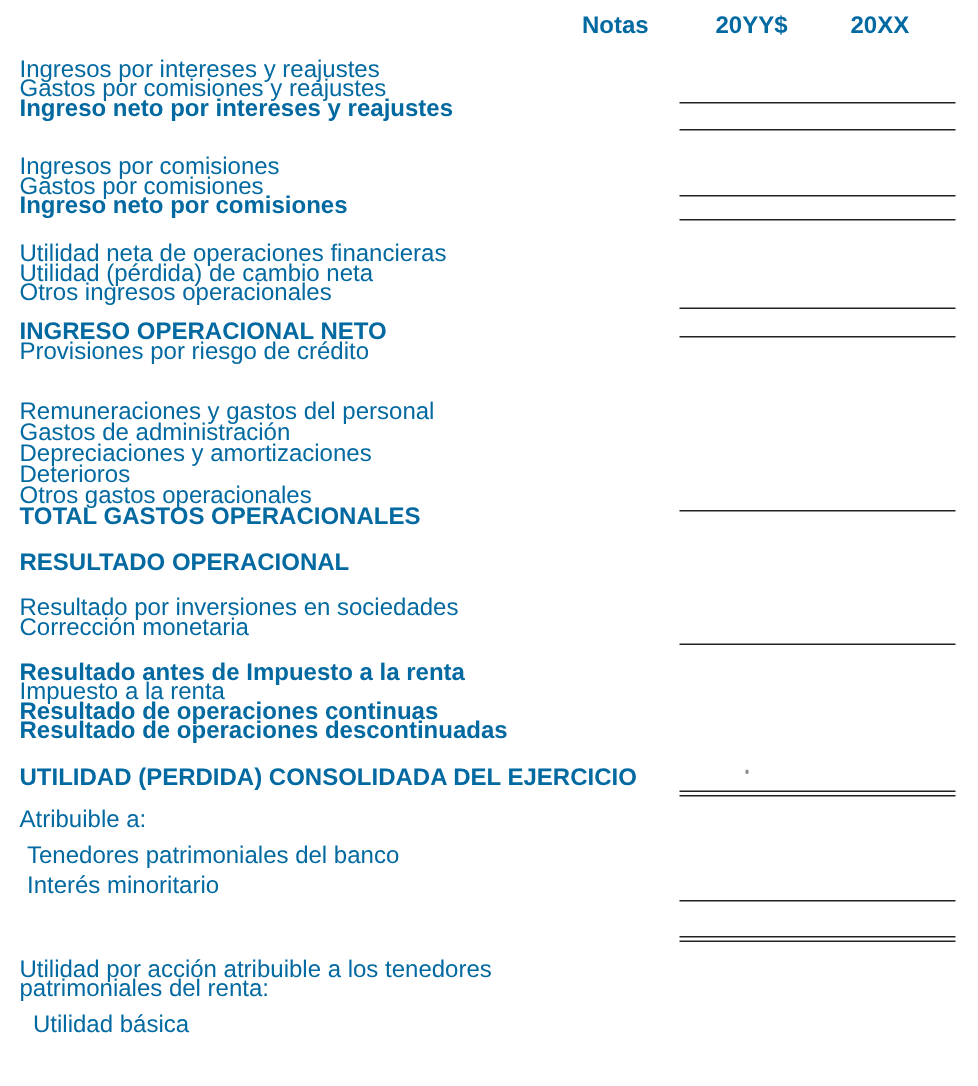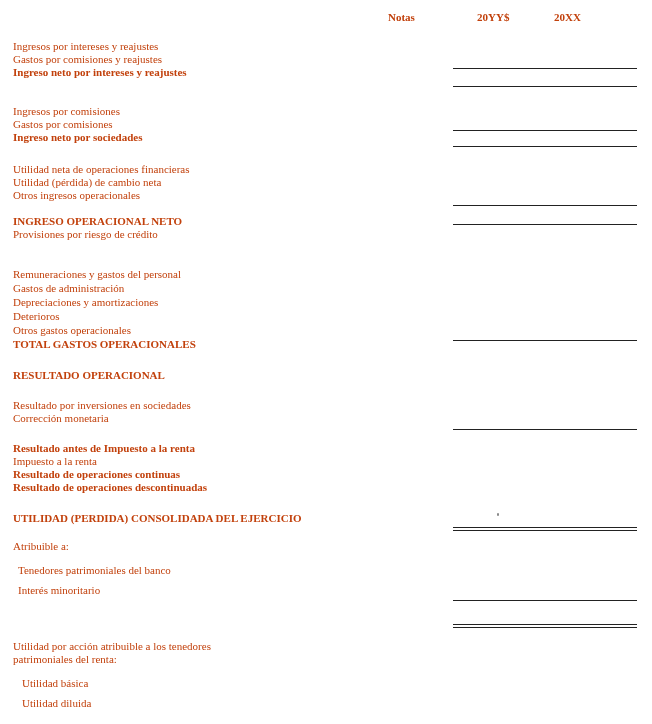--- a/index.html
+++ b/index.html
@@ -1,28 +1,28 @@
 <!DOCTYPE html>
 <html><head>
 <meta charset="utf-8">
 <style>
   html,body{margin:0;padding:0;background:#fff;}
   .page{
     position:relative;
     width:652px;height:724px;
     background:#ffffff;
     overflow:hidden;
-    font-family:Liberation Serif, serif;
-    font-size:11px;line-height:13px;
-    color:#c2410c;
+    font-family:Liberation Sans, sans-serif;
+    font-size:16px;line-height:13px;
+    color:#0369a1;
   }
   .colhead span{position:absolute;top:11px;font-weight:bold;white-space:nowrap;}
   .h-notas{left:388px;}
   .h-y1{left:477px;}
-  .h-y2{left:554px;}
+  .h-y2{left:567px;}
   .sec{position:relative;}
   .row{position:relative;height:13px;padding-left:13px;white-space:nowrap;}
   .lh14 .row{height:14px;}
   .b{font-weight:bold;}
   .ind1{}
   .ind2{padding-left:18px;}
   .ind3{padding-left:22px;}
   .rule{
     position:absolute;left:453px;width:184px;height:0;
     border-top:1.5px solid #222;
@@ -52,21 +52,21 @@
       <span>Ingreso neto por intereses y reajustes</span>
       <i class="rule" style="top:2px"></i>
       <i class="rule" style="bottom:-8px"></i>
     </div>
   </div>
 
   <div class="sec" style="margin-top:26px">
     <div class="row"><span>Ingresos por comisiones</span></div>
     <div class="row"><span>Gastos por comisiones</span></div>
     <div class="row b ind1">
-      <span>Ingreso neto por sociedades</span>
+      <span>Ingreso neto por comisiones</span>
       <i class="rule" style="top:-1px"></i>
       <i class="rule" style="bottom:-3px"></i>
     </div>
   </div>
 
   <div class="sec" style="margin-top:19px">
     <div class="row"><span>Utilidad neta de operaciones financieras</span></div>
     <div class="row"><span>Utilidad (pérdida) de cambio neta</span></div>
     <div class="row"><span>Otros ingresos operacionales</span></div>
     <div class="row b ind1">
@@ -132,18 +132,15 @@
 
   <div class="rule2 flow" style="margin-top:27px"></div>
 
   <div class="sec" style="margin-top:12px">
     <div class="row"><span>Utilidad por acción atribuible a los tenedores</span></div>
     <div class="row"><span>patrimoniales del renta:</span></div>
   </div>
   <div class="sec" style="margin-top:11px">
     <div class="row ind3"><span>Utilidad básica</span></div>
   </div>
-  <div class="sec" style="margin-top:7px">
-    <div class="row ind3"><span>Utilidad diluida</span></div>
-  </div>
 
   <i class="speck"></i>
 </div>
 
 </body></html>

